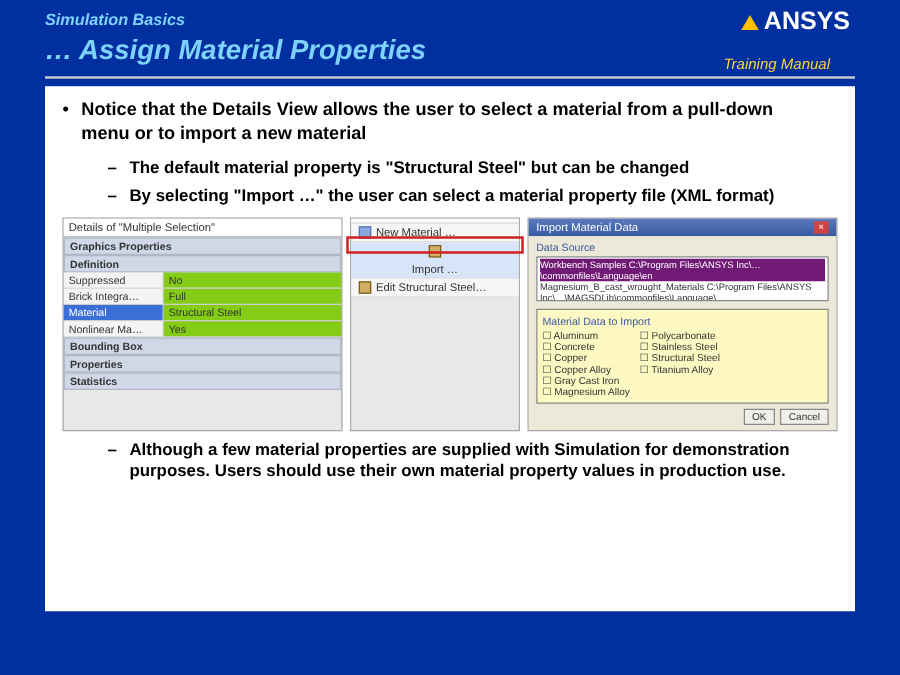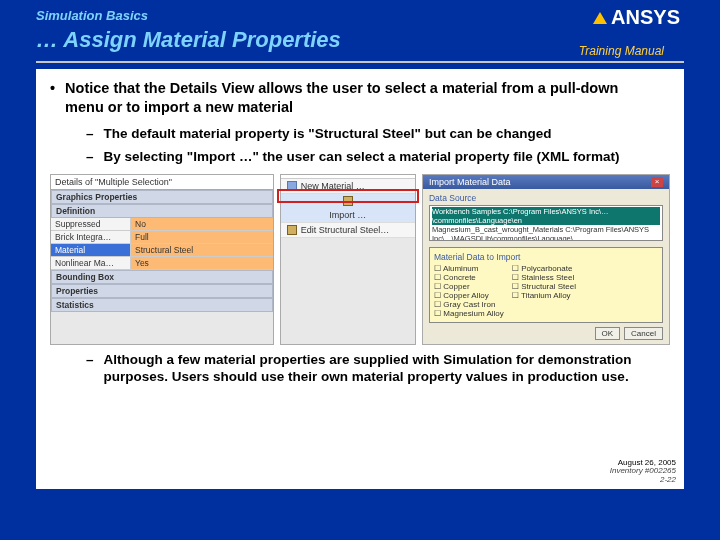--- a/index.html
+++ b/index.html
@@ -87,21 +87,21 @@
     display: flex; border-bottom: 1px solid #ccc;
   }
   .grid-row.section {
     background: #d0d8e8; font-weight: bold;
     border: 1px solid #b0b8c8;
   }
   .grid-row > div {
     padding: 1px 4px;
   }
   .grid-row .label { width: 80px; border-right: 1px solid #ccc; background: #f4f4f4; }
-  .grid-row .value { flex: 1; background: #fdba74; }
+  .grid-row .value { flex: 1; background: #84cc16; }
   .highlight-row .label { background: #3a6fd8; color: #fff; }
   .section-pad { padding: 1px 4px; }
   .menu-panel {
     width: 140px; position: relative;
   }
   .menu-row {
     display: flex; align-items: center; gap: 4px;
     padding: 2px 6px; background: #f6f6f6; border-bottom: 1px solid #ddd;
     font-size: 9px;
   }
@@ -124,21 +124,21 @@
     padding: 2px 6px; font-size: 9px; display: flex; justify-content: space-between;
   }
   .dlg-close { background:#c44; color:#fff; width:12px; text-align:center; font-size:8px; }
   .dlg-body { background: #ece9d8; padding: 4px 6px; font-size: 8.5px; }
   .ds-label { color: #3a5aa0; font-size: 8.5px; margin-bottom: 2px; }
   .ds-list {
     background: #fff; border: 1px solid #888;
     height: 36px; padding: 1px 2px; font-size: 7.5px;
     overflow: hidden;
   }
-  .ds-list div.sel { background: #0f766e; color: #fff; }
+  .ds-list div.sel { background: #701a75; color: #fff; }
   .btn-row { display: flex; justify-content: flex-end; gap: 4px; margin-top: 4px; }
   .win-btn {
     background: #f0f0e8; border: 1px solid #888;
     font-size: 8px; padding: 1px 6px;
   }
   .mat-box {
     margin-top: 6px; background: #fef9c3; border: 1px solid #888;
     padding: 4px; font-size: 8px;
   }
   .mat-title { color: #3a5aa0; margin-bottom: 2px; font-size: 8.5px; }
@@ -279,19 +279,14 @@
       </div>
     </div>
 
   </div>
 
   <div class="bullet-sub" style="margin-top:2px;">
     <span class="dash">–</span>
     <span>Although a few material properties are supplied with Simulation for demonstration purposes. Users should use their own material property values in production use.</span>
   </div>
 
-  <div class="footer">
-    <div class="date">August 26, 2005</div>
-    <div>Inventory #002265</div>
-    <div>2-22</div>
-  </div>
 
 </div>
 
 </body></html>

